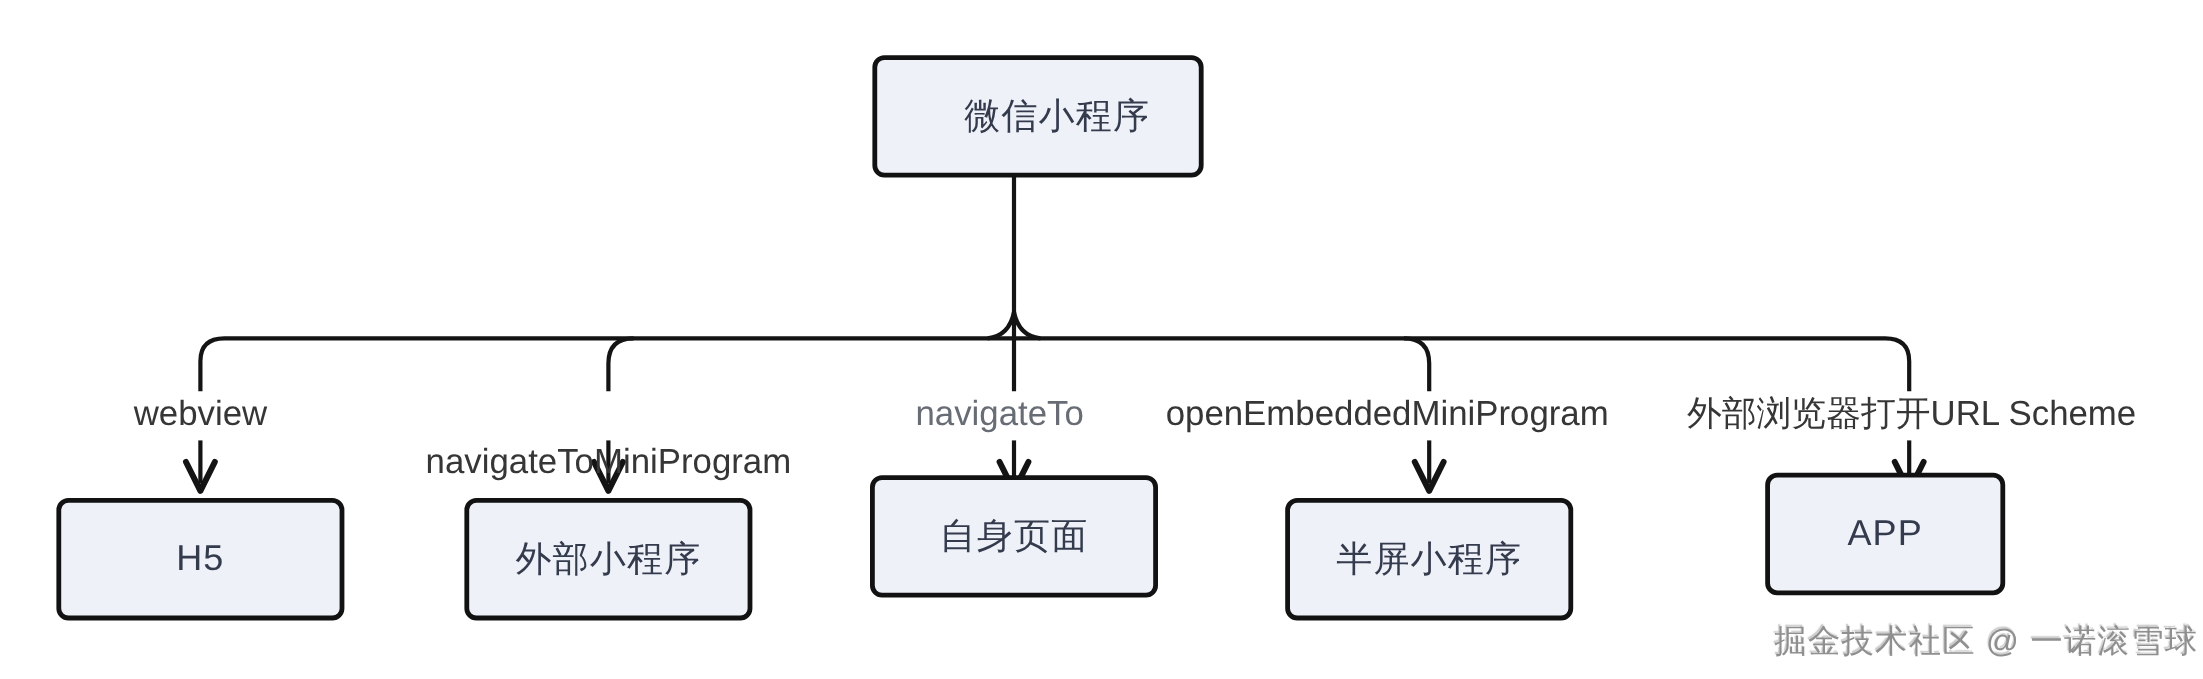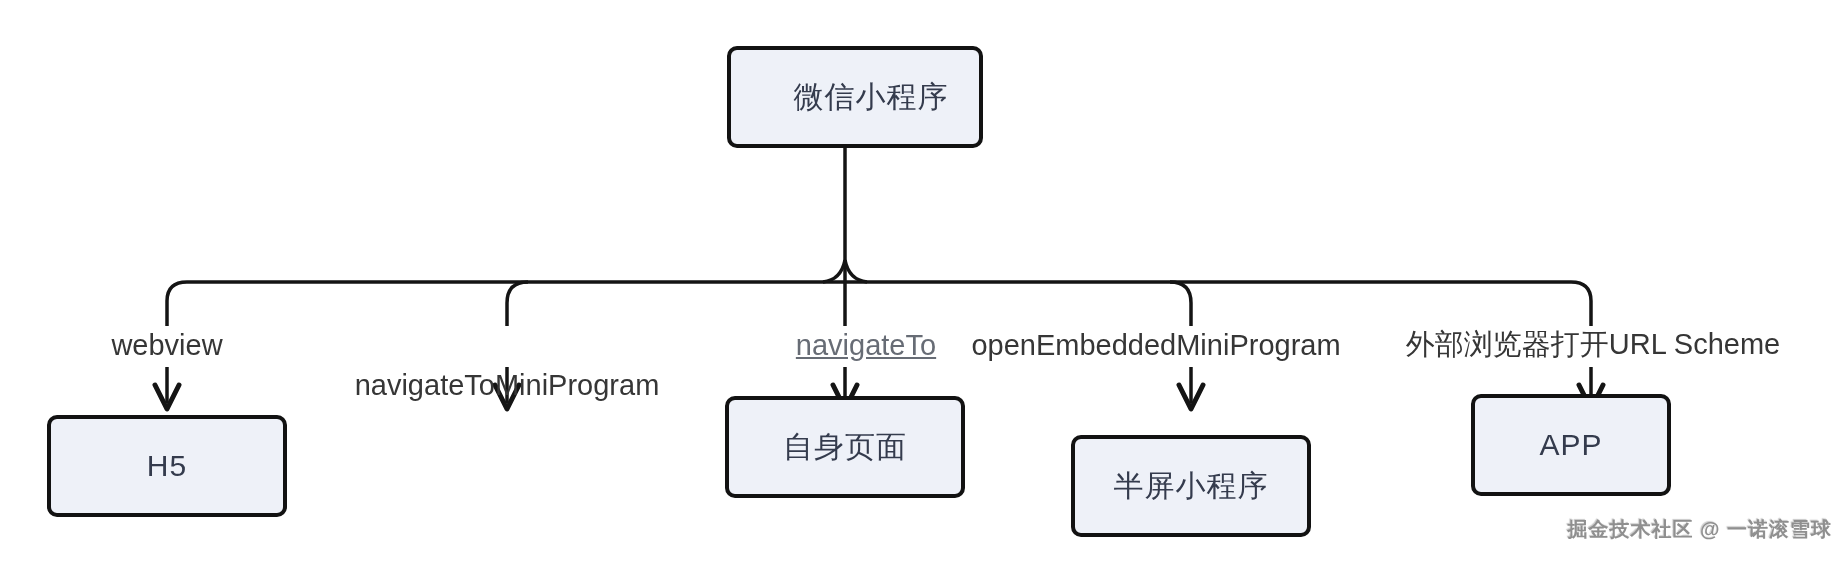--- a/index.html
+++ b/index.html
@@ -22,21 +22,21 @@
     font-size:30px; color:var(--node-text); letter-spacing:1px;
   }
   .edge-label{
     position:absolute; top:326px; width:500px; height:38px;
     display:flex; align-items:center; justify-content:center;
     font-size:29px; color:var(--edge-label); white-space:nowrap;
   }
   .edge-label.muted{color:var(--edge-label-muted);}
   .watermark{
     position:absolute; top:516px; right:4px;
-    font-size:20px; font-weight:bold; letter-spacing:1px;
+    font-size:27px; font-weight:normal; letter-spacing:1px;
     color:var(--watermark-text);
     text-shadow:2px 2px 1px #ffffff, -1px -1px 1px rgba(0,0,0,0.22);
     white-space:nowrap;
   }
 </style>
 </head>
 <body>
 
 <div class="stage">
 
@@ -67,28 +67,29 @@
     <g>
       <path class="edge-stroke" d="M 1191 367 L 1191 403"></path>
       <polyline class="arrow-head" points="1179,385 1191,409 1203,385"></polyline>
     </g>
     <g>
       <path class="edge-stroke" d="M 1591 367 L 1591 403"></path>
       <polyline class="arrow-head" points="1579,385 1591,409 1603,385"></polyline>
     </g>
   </svg>
 
-  <div class="node" style="left:727px; top:46px; width:256px;padding-left:32px;">微信小程序</div>
+  <div class="node" style="left:727px; top:46px; width:276px;padding-left:32px;">微信小程序</div>
 
   <div class="edge-label" style="left:-83px;">webview</div>
   <div class="edge-label" style="left:257px;margin-top:40px;">navigateToMiniProgram</div>
-  <div class="edge-label muted" style="left:616px;text-decoration:underline;">navigateTo</div>
+  <div class="edge-label muted" style="left:583px;">navigateTo</div>
   <div class="edge-label" style="left:906px;">openEmbeddedMiniProgram</div>
   <div class="edge-label" style="left:1343px;">外部浏览器打开URL Scheme</div>
 
   <div class="node" style="left:47px;  top:415px; width:240px;">H5</div>
+  <div class="node" style="left:387px; top:415px; width:240px;">外部小程序</div>
   <div class="node" style="left:725px; top:396px; width:240px;">自身页面</div>
-  <div class="node" style="left:1071px; top:435px; width:240px;">半屏小程序</div>
+  <div class="node" style="left:1071px; top:415px; width:240px;">半屏小程序</div>
   <div class="node" style="left:1471px; top:394px; width:200px;">APP</div>
 
   <div class="watermark">掘金技术社区 @ 一诺滚雪球</div>
 
 </div>
 
 </body></html>

